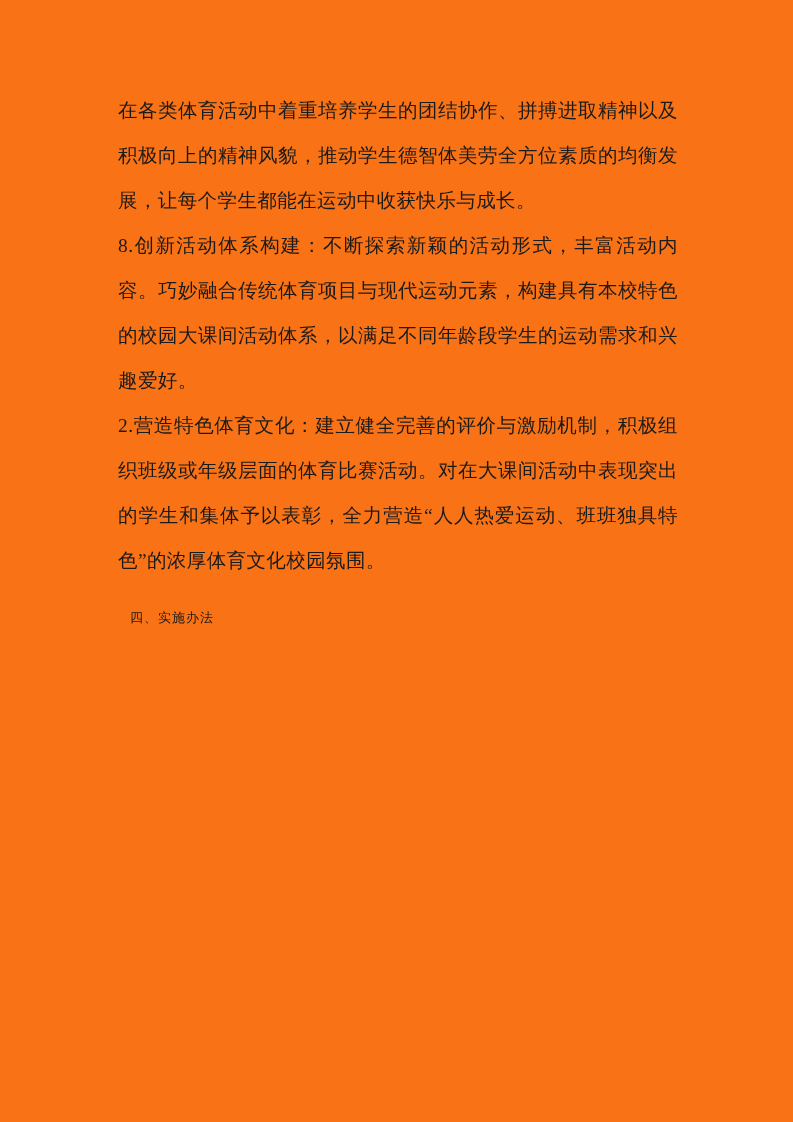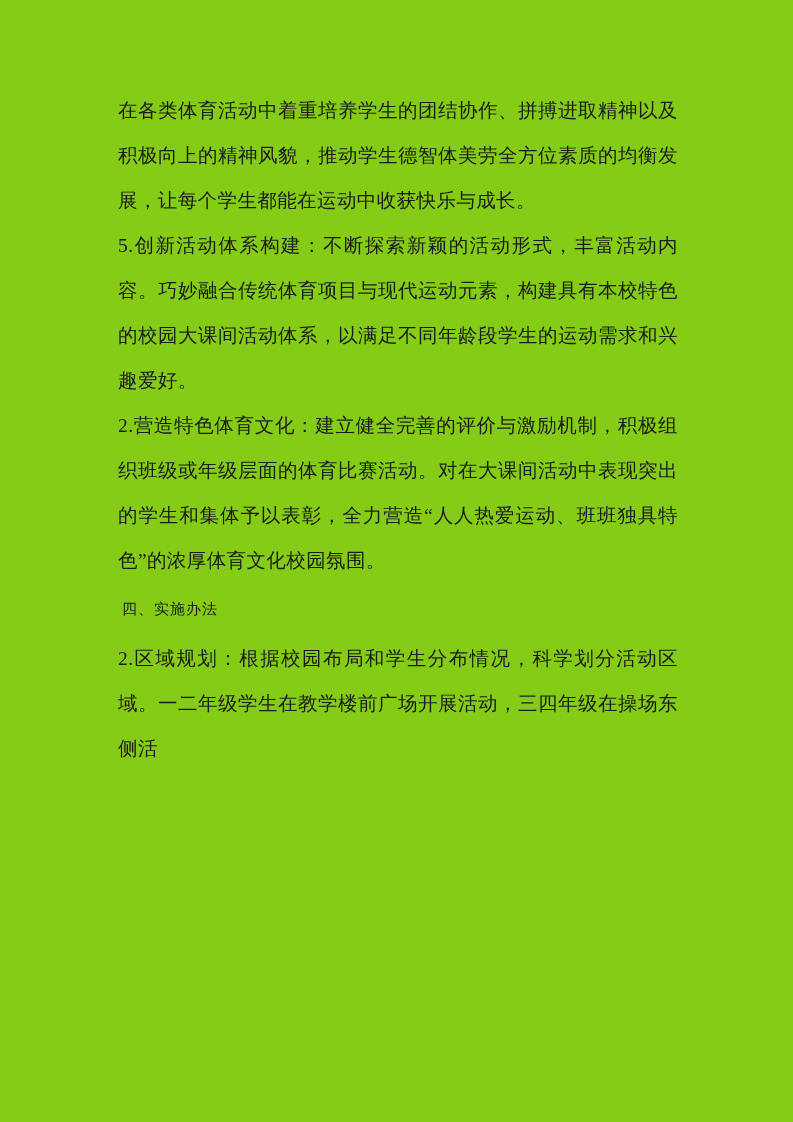--- a/index.html
+++ b/index.html
@@ -11,62 +11,61 @@
     width: 793px;
     height: 1122px;
     font-family: "Liberation Serif", "DejaVu Serif", serif;
     color: #1a1a1a;
     overflow: hidden;
   }
   .page {
     position: relative;
     width: 793px;
     height: 1122px;
-    background: #84cc16;
+    background: #f97316;
     box-sizing: border-box;
     text-decoration: underline;
   }
   .content {
     position: absolute;
     left: 118px;
     top: 88px;
     width: 560px;
   }
   .para {
     font-size: 19.5px;
     line-height: 45px;
     letter-spacing: 0.4px;
     text-align: justify;
     text-justify: inter-ideograph;
     margin: 0;
     color: #1b1b1b;
     font-family: "Liberation Serif", "DejaVu Serif", serif;
   }
   .heading {
-    font-size: 15px;
+    font-size: 13px;
     line-height: 45px;
     letter-spacing: 1px;
-    margin: 4px;
+    margin: 12px;
     color: #1b1b1b;
     font-weight: normal;
     font-family: "Liberation Serif", "DejaVu Serif", serif;
   }
 </style>
 </head>
 <body>
 
 <div class="page">
   <div class="content">
 
     <p class="para">在各类体育活动中着重培养学生的团结协作、拼搏进取精神以及积极向上的精神风貌，推动学生德智体美劳全方位素质的均衡发展，让每个学生都能在运动中收获快乐与成长。</p>
 
-    <p class="para">5.创新活动体系构建：不断探索新颖的活动形式，丰富活动内容。巧妙融合传统体育项目与现代运动元素，构建具有本校特色的校园大课间活动体系，以满足不同年龄段学生的运动需求和兴趣爱好。</p>
+    <p class="para">8.创新活动体系构建：不断探索新颖的活动形式，丰富活动内容。巧妙融合传统体育项目与现代运动元素，构建具有本校特色的校园大课间活动体系，以满足不同年龄段学生的运动需求和兴趣爱好。</p>
 
 
     <p class="para">2.营造特色体育文化：建立健全完善的评价与激励机制，积极组织班级或年级层面的体育比赛活动。对在大课间活动中表现突出的学生和集体予以表彰，全力营造“人人热爱运动、班班独具特色”的浓厚体育文化校园氛围。</p>
 
     <p class="heading">四、实施办法</p>
 
 
-    <p class="para">2.区域规划：根据校园布局和学生分布情况，科学划分活动区域。一二年级学生在教学楼前广场开展活动，三四年级在操场东侧活</p>
 
   </div>
 </div>
 
 </body></html>

